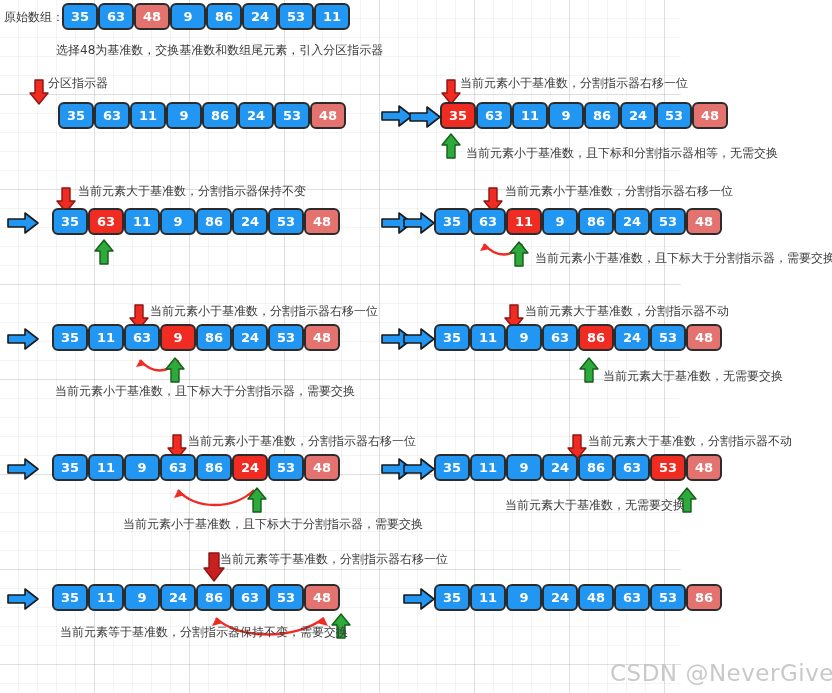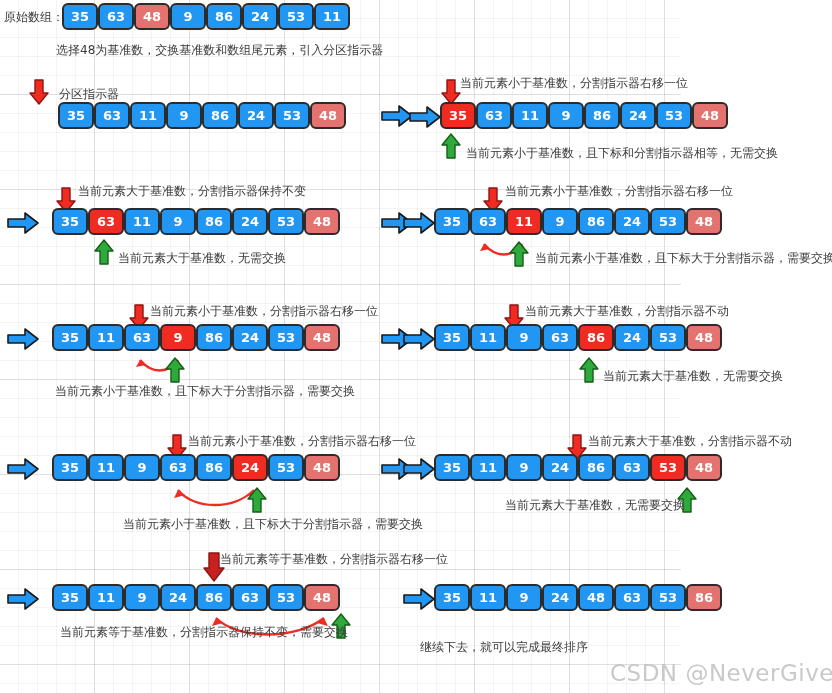--- a/index.html
+++ b/index.html
@@ -46,21 +46,21 @@
   .cell.pink   { background: #e4736f; }
 
   
   .label {
     position: absolute;
     font-size: 12px;
     color: #3b3b3b;
     white-space: nowrap;
     line-height: 1.35;
   }
-  .label.center { text-align: left; }
+  .label.center { text-align: center; }
 
   
   .arrow { position: absolute; }
 
   .watermark {
     position: absolute;
     font-size: 23px;
     color: #c9c9c9;
     white-space: nowrap;
     letter-spacing: 0.5px;
@@ -79,21 +79,21 @@
       <div class="cell pink">48</div>
       <div class="cell blue">9</div>
       <div class="cell blue">86</div>
       <div class="cell blue">24</div>
       <div class="cell blue">53</div>
       <div class="cell blue">11</div>
     </div>
 
   <div class="label center" style="left:56px; top:42px; width:320px;">选择48为基准数，交换基准数和数组尾元素，引入分区指示器</div>
 
-  <div class="label" style="left:59px; top:75px;margin-top:11px;">分区指示器</div>
+  <div class="label" style="left:48px; top:75px;">分区指示器</div>
 
   <svg class="arrow" style="left:28px; top:78px;" width="22" height="28" viewBox="0 0 22 28">
     <path d="M7 2 L15 2 L15 15 L20 15 L11 26 L2 15 L7 15 Z" fill="#ef2b22" stroke="#8f1512" stroke-width="1.4" stroke-linejoin="round"></path>
   </svg>
 
   <div class="array" id="arr-1" style="left:58px; top:102px;">
       <div class="cell blue">35</div>
       <div class="cell blue">63</div>
       <div class="cell blue">11</div>
       <div class="cell blue">9</div>
@@ -148,21 +148,20 @@
       <div class="cell blue">86</div>
       <div class="cell blue">24</div>
       <div class="cell blue">53</div>
       <div class="cell pink">48</div>
     </div>
 
   <svg class="arrow" style="left:93px; top:238px;" width="22" height="28" viewBox="0 0 22 28">
     <path d="M11 2 L20 13 L15 13 L15 26 L7 26 L7 13 L2 13 Z" fill="#2eaa3c" stroke="#155e18" stroke-width="1.4" stroke-linejoin="round"></path>
   </svg>
 
-  <div class="label" style="left:118px; top:250px;">当前元素大于基准数，无需交换</div>
 
   <svg class="arrow" style="left:6px; top:211px;" width="34" height="24" viewBox="0 0 34 24">
     <path d="M2 8 L19 8 L19 2 L32 12 L19 22 L19 16 L2 16 Z" fill="#2196f3" stroke="#1a1a1a" stroke-width="1.6" stroke-linejoin="round"></path>
   </svg>
 
   <svg class="arrow" style="left:380px; top:211px;" width="34" height="24" viewBox="0 0 34 24">
     <path d="M2 8 L19 8 L19 2 L32 12 L19 22 L19 16 L2 16 Z" fill="#2196f3" stroke="#1a1a1a" stroke-width="1.6" stroke-linejoin="round"></path>
   </svg>
 
   <div class="label" style="left:505px; top:183px;">当前元素小于基准数，分割指示器右移一位</div>
@@ -367,17 +366,16 @@
       <div class="cell blue">48</div>
       <div class="cell blue">63</div>
       <div class="cell blue">53</div>
       <div class="cell pink">86</div>
     </div>
 
   <svg class="arrow" style="left:402px; top:587px;" width="34" height="24" viewBox="0 0 34 24">
     <path d="M2 8 L19 8 L19 2 L32 12 L19 22 L19 16 L2 16 Z" fill="#2196f3" stroke="#1a1a1a" stroke-width="1.6" stroke-linejoin="round"></path>
   </svg>
 
-  <div class="label center" style="left:420px; top:639px; width:356px;">继续下去，就可以完成最终排序</div>
 
   <div class="watermark" style="left:610px; top:660px;">CSDN @NeverGiveUp!!</div>
 
 </div>
 
 </body></html>

